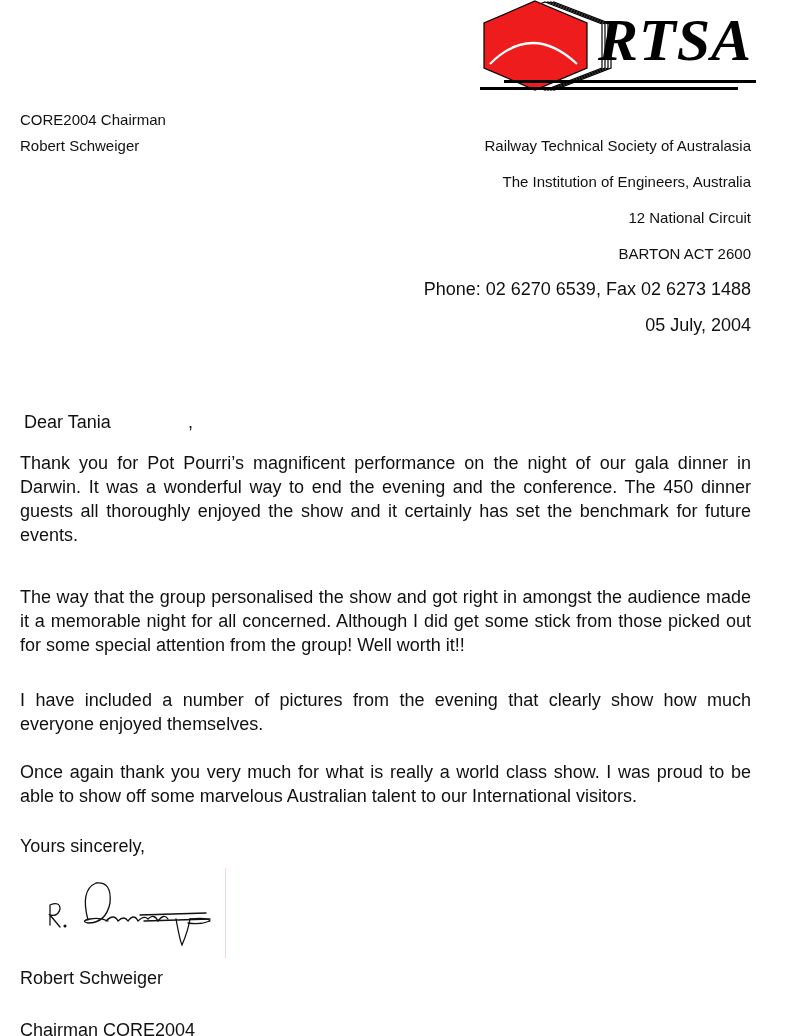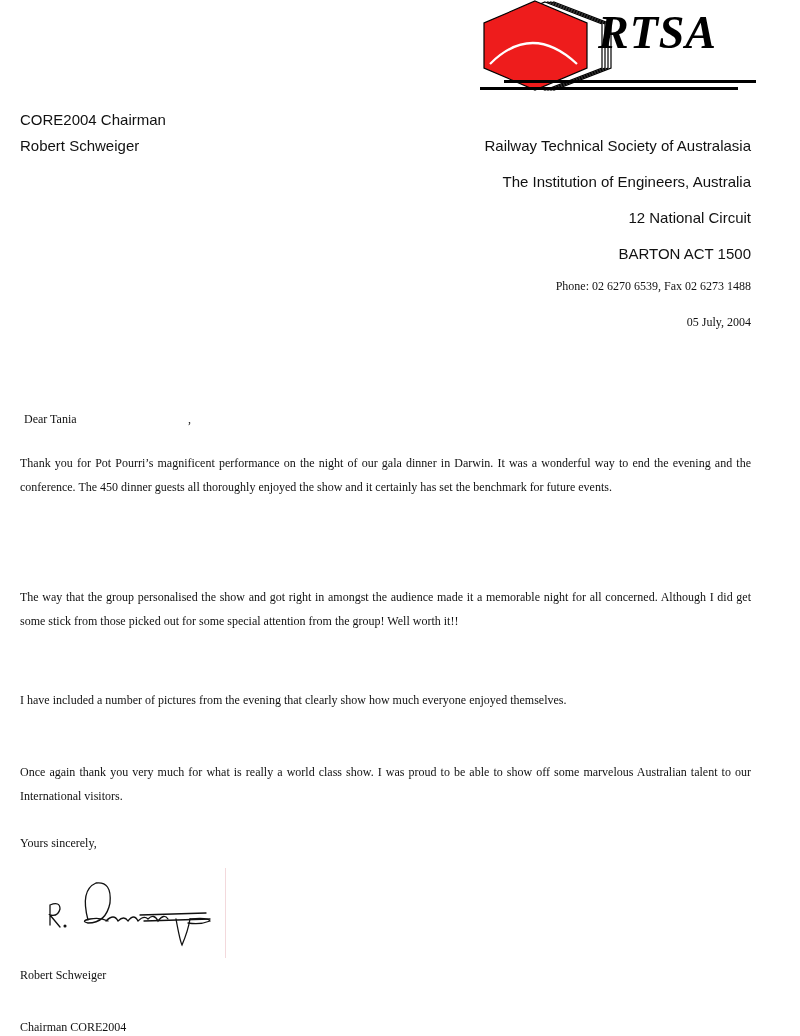--- a/index.html
+++ b/index.html
@@ -1,24 +1,24 @@
 <!DOCTYPE html>
 <html><head>
   <meta charset="utf-8">
   <style>
     html, body { margin: 0; padding: 0; background: #ffffff; }
     body { width: 800px; height: 1036px; position: relative; overflow: hidden; color: #111; }
     .sans { font-family: "Liberation Sans", sans-serif; font-size: 15px; }
-    .serif { font-family: Liberation Serif, serif; font-size: 12px; }
+    .serif { font-family: Liberation Sans, sans-serif; font-size: 18px; }
     .abs { position: absolute; white-space: nowrap; }
     .right { text-align: right; right: 49px; }
 
     #logo { position: absolute; left: 477px; top: 0; width: 280px; height: 95px; }
     #logo-text { position: absolute; left: 598px; top: 10px; font-family: "Liberation Serif", serif;
-      font-weight: bold; font-style: italic; font-size: 46px; letter-spacing: 1px; color: #000; line-height: 1; }
+      font-weight: bold; font-style: italic; font-size: 60px; letter-spacing: 1px; color: #000; line-height: 1; }
 
     .para { position: absolute; left: 20px; width: 731px; text-align: justify; line-height: 24px; margin: 0; }
     .para.last-left { text-align-last: left; }
     #signature { position: absolute; left: 40px; top: 875px; width: 190px; height: 75px; }
     #sig-line { position: absolute; left: 225px; top: 868px; width: 1px; height: 90px; background: #f3d9dc; }
   </style>
 </head>
 <body>
 
 <svg id="logo" viewBox="0 0 280 95">
@@ -35,21 +35,21 @@
   <rect x="3" y="87" width="258" height="3" fill="#000"></rect>
 </svg>
 <div id="logo-text">RTSA</div>
 
 <div class="abs sans" style="left:20px; top:111px;">CORE2004 Chairman</div>
 <div class="abs sans" style="left:20px; top:137px;">Robert Schweiger</div>
 
 <div class="abs sans right" style="top:137px;">Railway Technical Society of Australasia</div>
 <div class="abs sans right" style="top:173px;">The Institution of Engineers, Australia</div>
 <div class="abs sans right" style="top:209px;">12 National Circuit</div>
-<div class="abs sans right" style="top:245px;">BARTON ACT 1500</div>
+<div class="abs sans right" style="top:245px;">BARTON ACT 2600</div>
 <div class="abs serif right" style="top:279px;">Phone: 02 6270 6539, Fax 02 6273 1488</div>
 <div class="abs serif right" style="top:315px;margin-left:31px;">05 July, 2004</div>
 
 <div class="abs serif" style="left:24px; top:412px;">Dear Tania</div>
 <div class="abs serif" style="left:188px; top:412px;">,</div>
 
 <p class="para serif last-left" style="top:451px;">Thank you for Pot Pourri’s magnificent performance on the night of our gala dinner in Darwin. It was a wonderful way to end the evening and the conference. The 450 dinner guests all thoroughly enjoyed the show and it certainly has set the benchmark for future events.</p>
 <p class="para serif last-left" style="top:585px;">The way that the group personalised the show and got right in amongst the audience made it a memorable night for all concerned. Although I did get some stick from those picked out for some special attention from the group! Well worth it!!</p>
 <p class="para serif last-left" style="top:688px;">I have included a number of pictures from the evening that clearly show how much everyone enjoyed themselves.</p>
 <p class="para serif last-left" style="top:760px;">Once again thank you very much for what is really a world class show. I was proud to be able to show off some marvelous Australian talent to our International visitors.</p>

